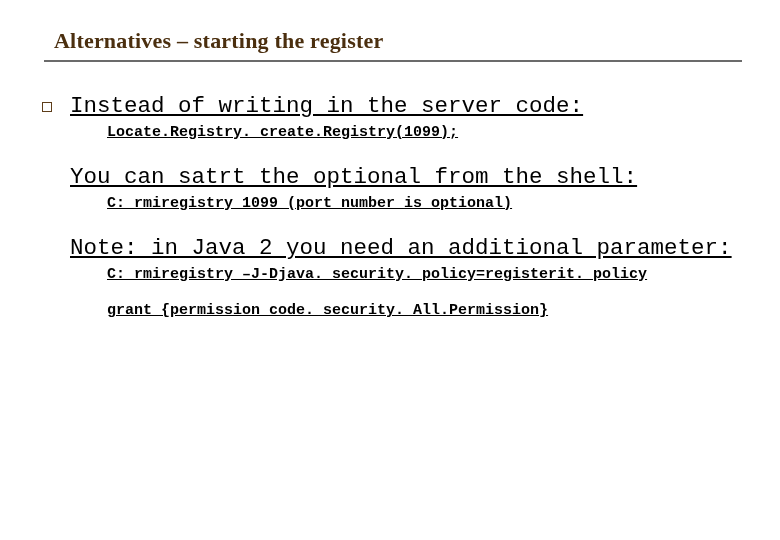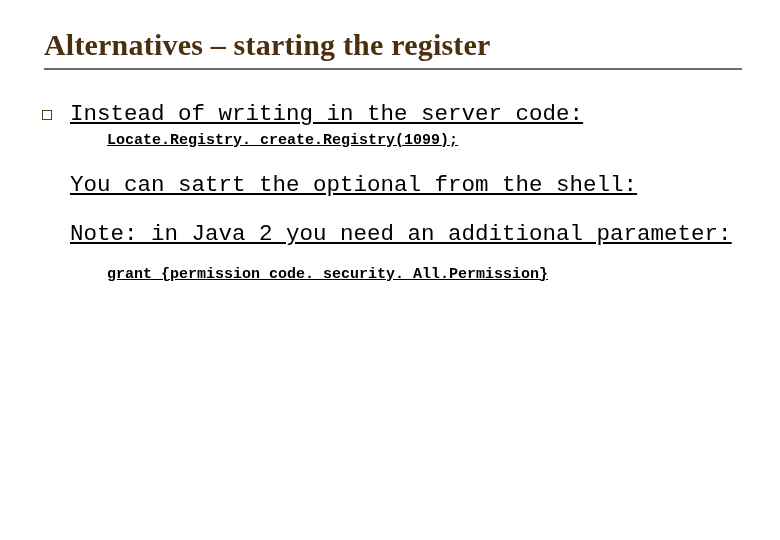--- a/index.html
+++ b/index.html
@@ -15,24 +15,24 @@
     box-sizing: border-box;
     width: 780px;
     height: 540px;
     padding: 28px 38px 20px 38px;
   }
   .title-block {
     margin-left: 6px;
     margin-bottom: 30px;
   }
   .title {
-    font-size: 30px;
+    font-size: 22px;
     font-weight: bold;
     color: #4b2f0f;
-    margin: 0 0 6px 0;
+    margin: 0 0 6px 10px;
     letter-spacing: 0.2px;
   }
   .title-rule {
     border: none;
     border-top: 2px solid #6b6b6b;
     margin: 0;
   }
   .body {
     margin-left: 4px;
     text-decoration: underline;
@@ -85,24 +85,26 @@
     <div class="bullet-row">
       <div class="bullet"></div>
       <div class="content">
 
         <div>Instead of writing in the server code:</div>
         <div class="code-small">Locate.Registry. create.Registry(1099);</div>
 
         <div class="gap-lg"></div>
 
         <div>You can satrt the optional from the shell:</div>
+        <div class="code-small">C: rmiregistry 1099 (port number is optional)</div>
 
         <div class="gap-lg"></div>
 
         <div>Note: in Java 2 you need an additional parameter:</div>
+        <div class="code-small">C: rmiregistry –J-Djava. security. policy=registerit. policy</div>
 
         <div class="gap-md"></div>
 
         <div class="code-small">grant {permission code. security. All.Permission}</div>
 
       </div>
     </div>
   </div>
 
 </div>

